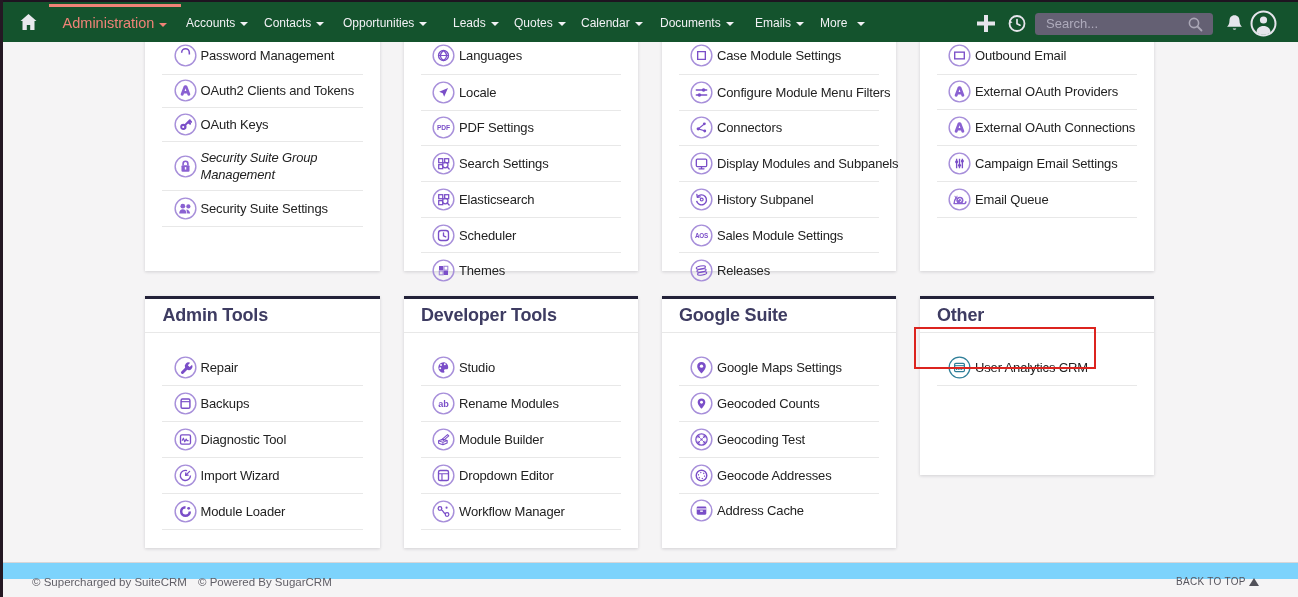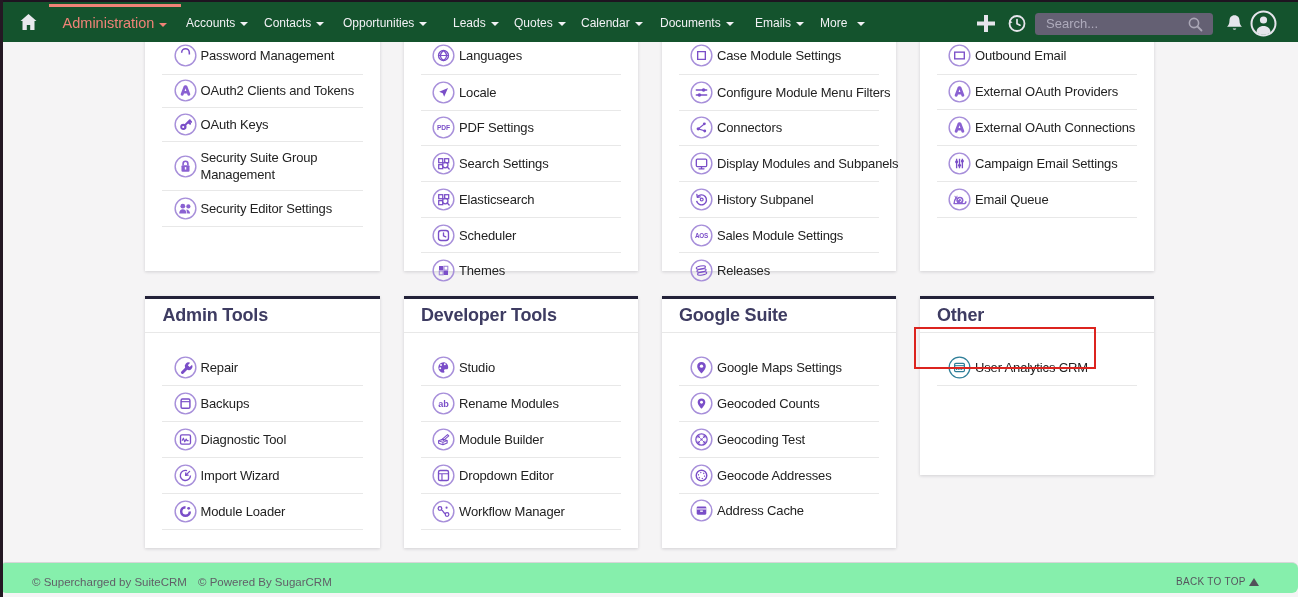--- a/index.html
+++ b/index.html
@@ -9,25 +9,25 @@
 .ni{position:absolute;top:2px;height:40px;line-height:38px;color:#f2f1f5;font-size:12px;white-space:nowrap;}
 .cr{display:inline-block;width:0;height:0;border-left:4px solid transparent;border-right:4px solid transparent;border-top:4.5px solid currentColor;margin-left:5px;vertical-align:1.5px;}
 .admin{position:absolute;left:49px;top:2px;width:132px;height:40px;border-top:3px solid #f08377;box-sizing:border-box;color:#f08377;text-align:center;line-height:33px;font-size:14.5px;}
 .sbox{position:absolute;left:1035px;top:10.5px;width:178px;height:22.5px;background:#646073;border-radius:3.5px;color:#aeabbc;font-size:13px;line-height:22.5px;padding-left:11px;box-sizing:border-box;}
 .nsvg{position:absolute;}
 .panel{position:absolute;background:#fff;width:234.5px;box-shadow:0 1px 3px rgba(25,25,35,.16);}
 .panel ul{list-style:none;margin:17px;padding:0;}
 .panel li{display:flex;align-items:center;border-bottom:1px solid #e8e8e8;padding:0 6px 0 11.5px;box-sizing:border-box;color:#222;font-size:13px;letter-spacing:-0.15px;}
 .panel li.nb{border-bottom:none;}
 .panel li span{white-space:nowrap;}
-.panel li span.wr{white-space:normal;}
+.panel li span.wr{white-space:normal;font-style:italic;}
 .p2h{margin:0;box-sizing:border-box;height:34px;line-height:32px;padding-left:17.5px;font-size:18px;letter-spacing:-0.2px;font-weight:bold;color:#3e3c62;border-bottom:1px solid #e8e8e8;}
 .ic{width:23px;height:23px;margin-right:4px;flex:none;}
 .redbox{position:absolute;left:914px;top:327px;width:182px;height:41.5px;border:2.5px solid #dc241f;box-sizing:border-box;z-index:60;}
-.foot{position:absolute;left:0;top:562px;width:1298px;height:31px;background:#86efac;border-top:1px solid #d7d6d8;box-sizing:border-box;font-size:11.5px;color:#605f67;border-radius:6px;}
+.foot{position:absolute;left:0;top:562px;width:1298px;height:17px;background:#7dd3fc;border-top:1px solid #d7d6d8;box-sizing:border-box;font-size:11.5px;color:#605f67;}
 .ft1{position:absolute;left:32px;top:0;line-height:38px;}
 .ft2{position:absolute;left:198px;top:0;line-height:38px;}
 .bt{position:absolute;left:1176px;top:0;line-height:38px;font-size:10px;letter-spacing:.3px;color:#56555e;}
 .tri{position:absolute;left:1249px;top:14.5px;width:0;height:0;border-left:5px solid transparent;border-right:5px solid transparent;border-bottom:8.5px solid #52525a;}
 </style>
 </head>
 <body>
 
 <div class="nav">
 <svg class="nsvg" style="left:20px;top:11px" width="17" height="18" viewBox="0 0 17 18">
@@ -102,21 +102,21 @@
         <span class="wr">Security Suite Group<br>Management</span>
       </li>
 <li style="height:36.4px">
         <svg class="ic" viewBox="0 0 24 24">
           <circle cx="12" cy="12" r="10.8" fill="none" stroke="#a78fda" stroke-width="1.5"></circle>
           <circle cx="9.2" cy="9.6" r="2.5" fill="#8a61d2"></circle>
           <circle cx="15" cy="9.8" r="2.2" fill="#8a61d2"></circle>
           <path d="M5.4 17.2 c0-2.9 1.8-4.5 3.8-4.5 s3.8 1.6 3.8 4.5 Z" fill="#8a61d2"></path>
           <path d="M12.9 13 c1.9.2 3.9 1.7 3.9 4.2 h-3" fill="#8a61d2"></path>
         </svg>
-        <span>Security Editor Settings</span>
+        <span>Security Suite Settings</span>
       </li>
 </ul>
 </div>
 <div class="panel" style="left:403.5px;top:21.5px;height:249.2px">
 <ul>
 <li style="height:36.1px;padding-bottom:2px">
         <svg class="ic" viewBox="0 0 24 24">
           <circle cx="12" cy="12" r="10.8" fill="none" stroke="#a78fda" stroke-width="1.5"></circle>
           <circle cx="12" cy="12" r="5.2" fill="none" stroke="#7a4ec8" stroke-width="1.4"></circle>
           <path d="M6.8 12 h10.4 M12 6.8 c-4.5 4-4.5 6.4 0 10.4 c4.5-4 4.5-6.4 0-10.4" fill="none" stroke="#7a4ec8" stroke-width="1.2"></path>

